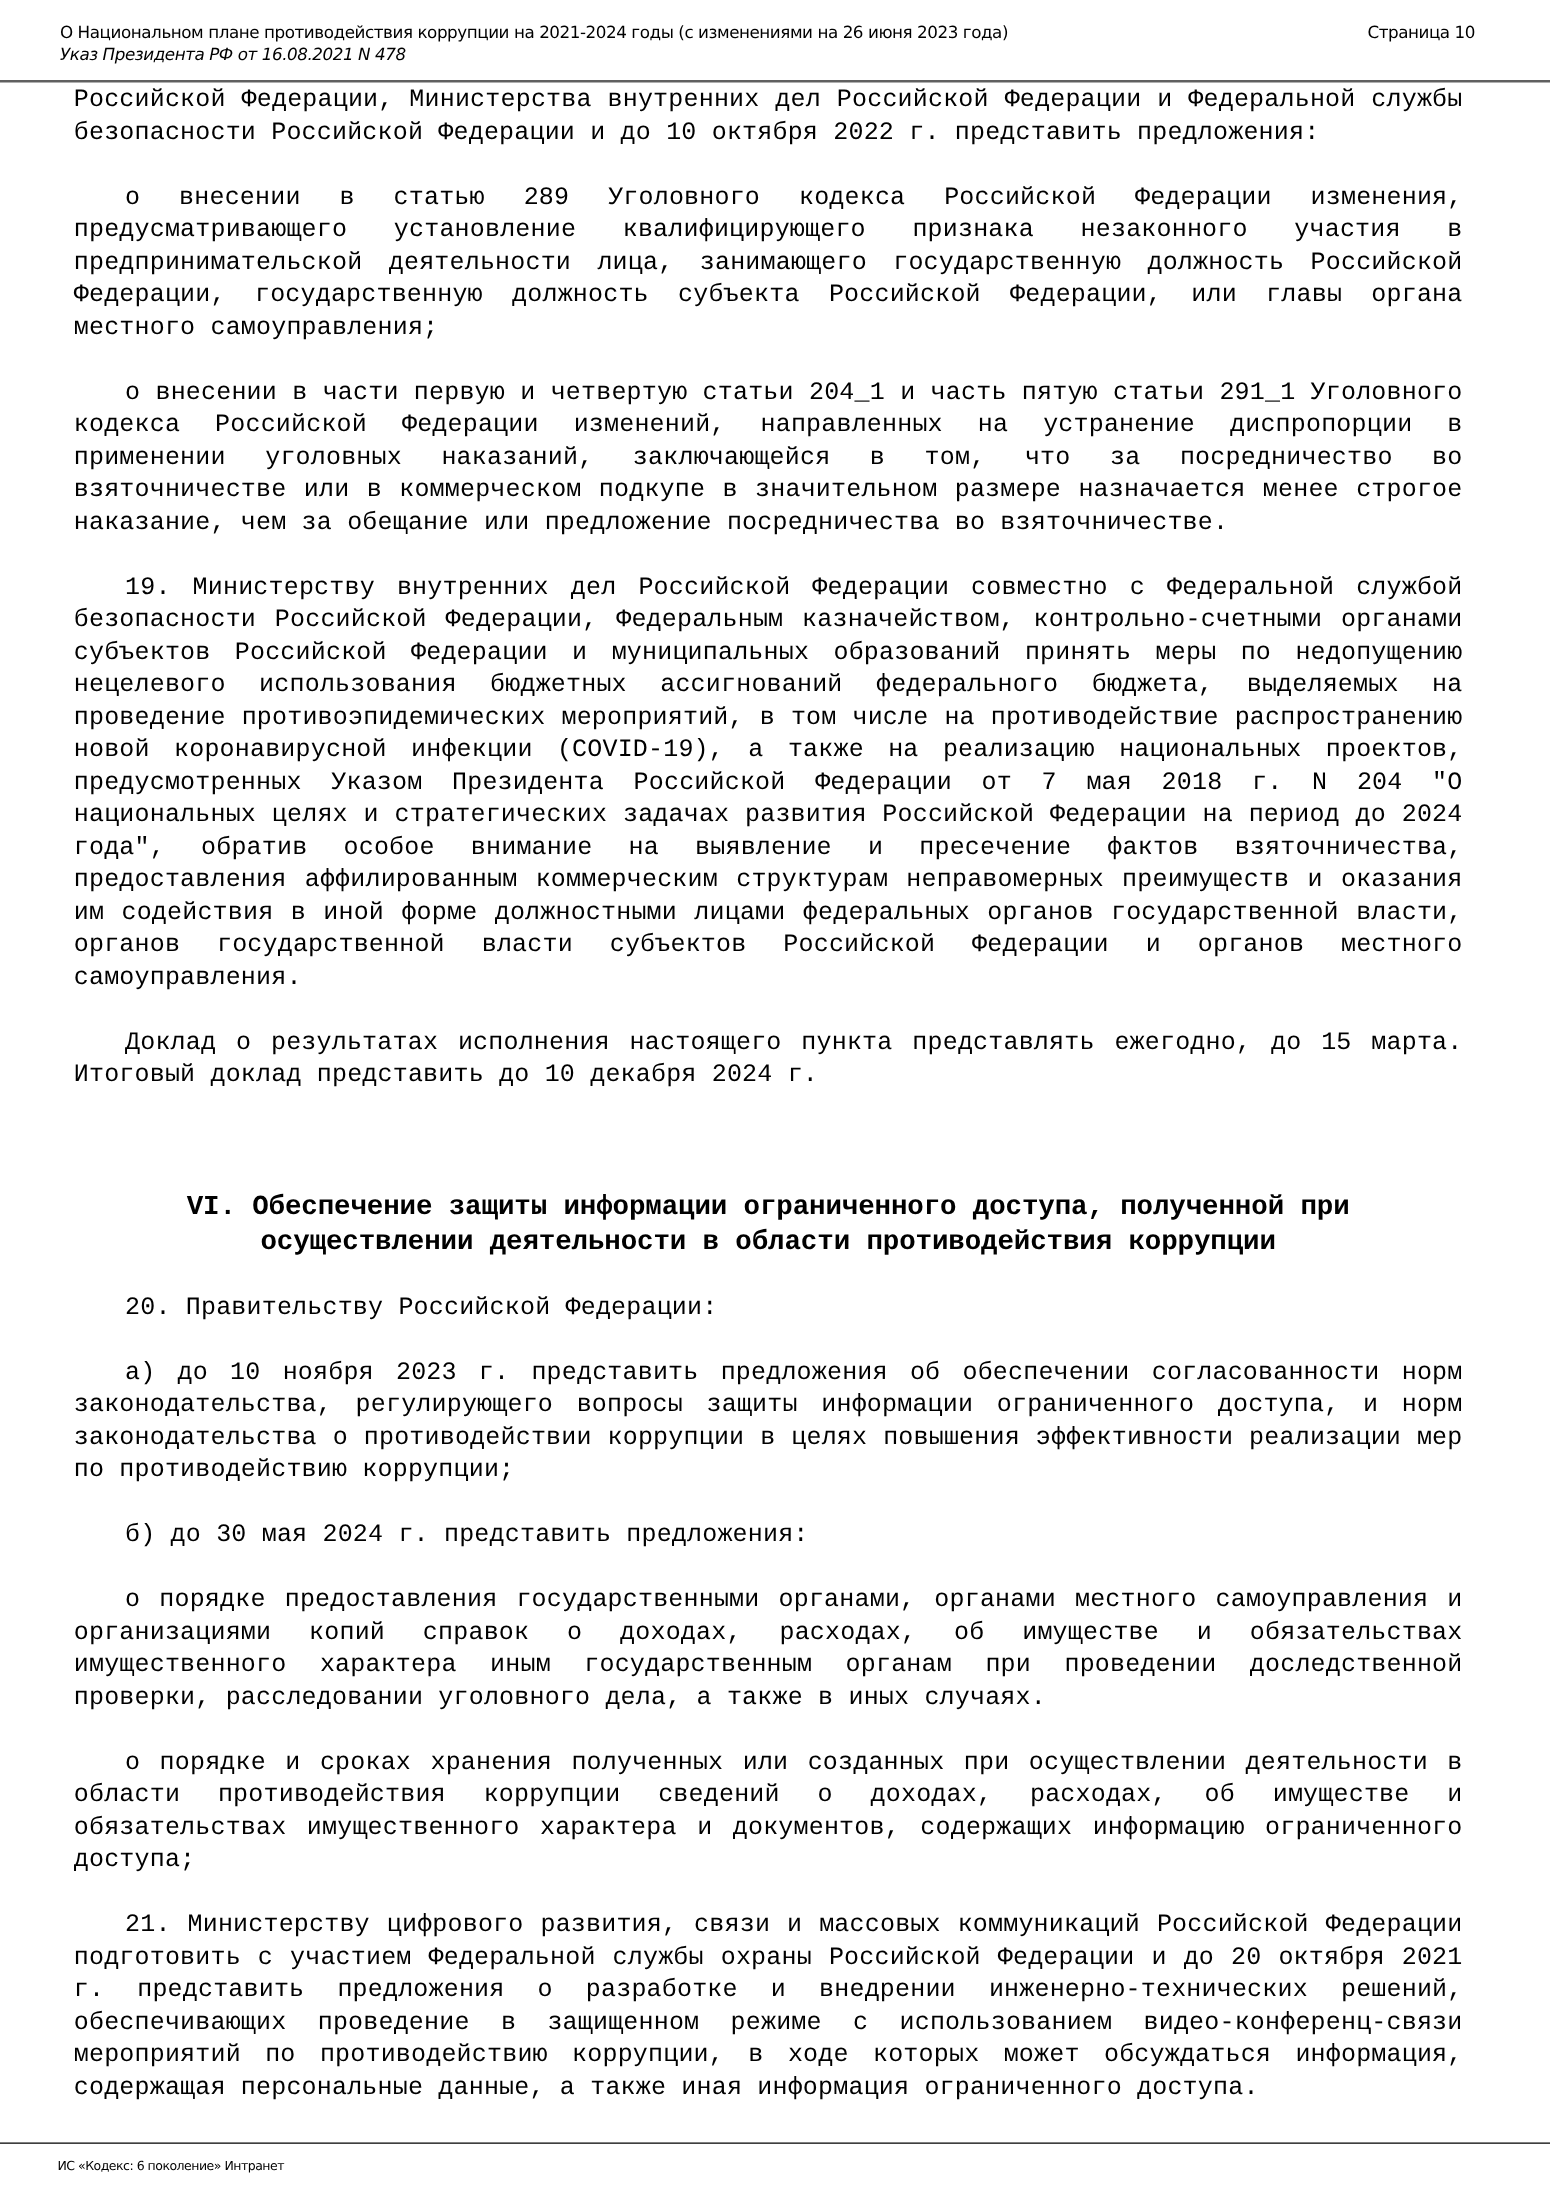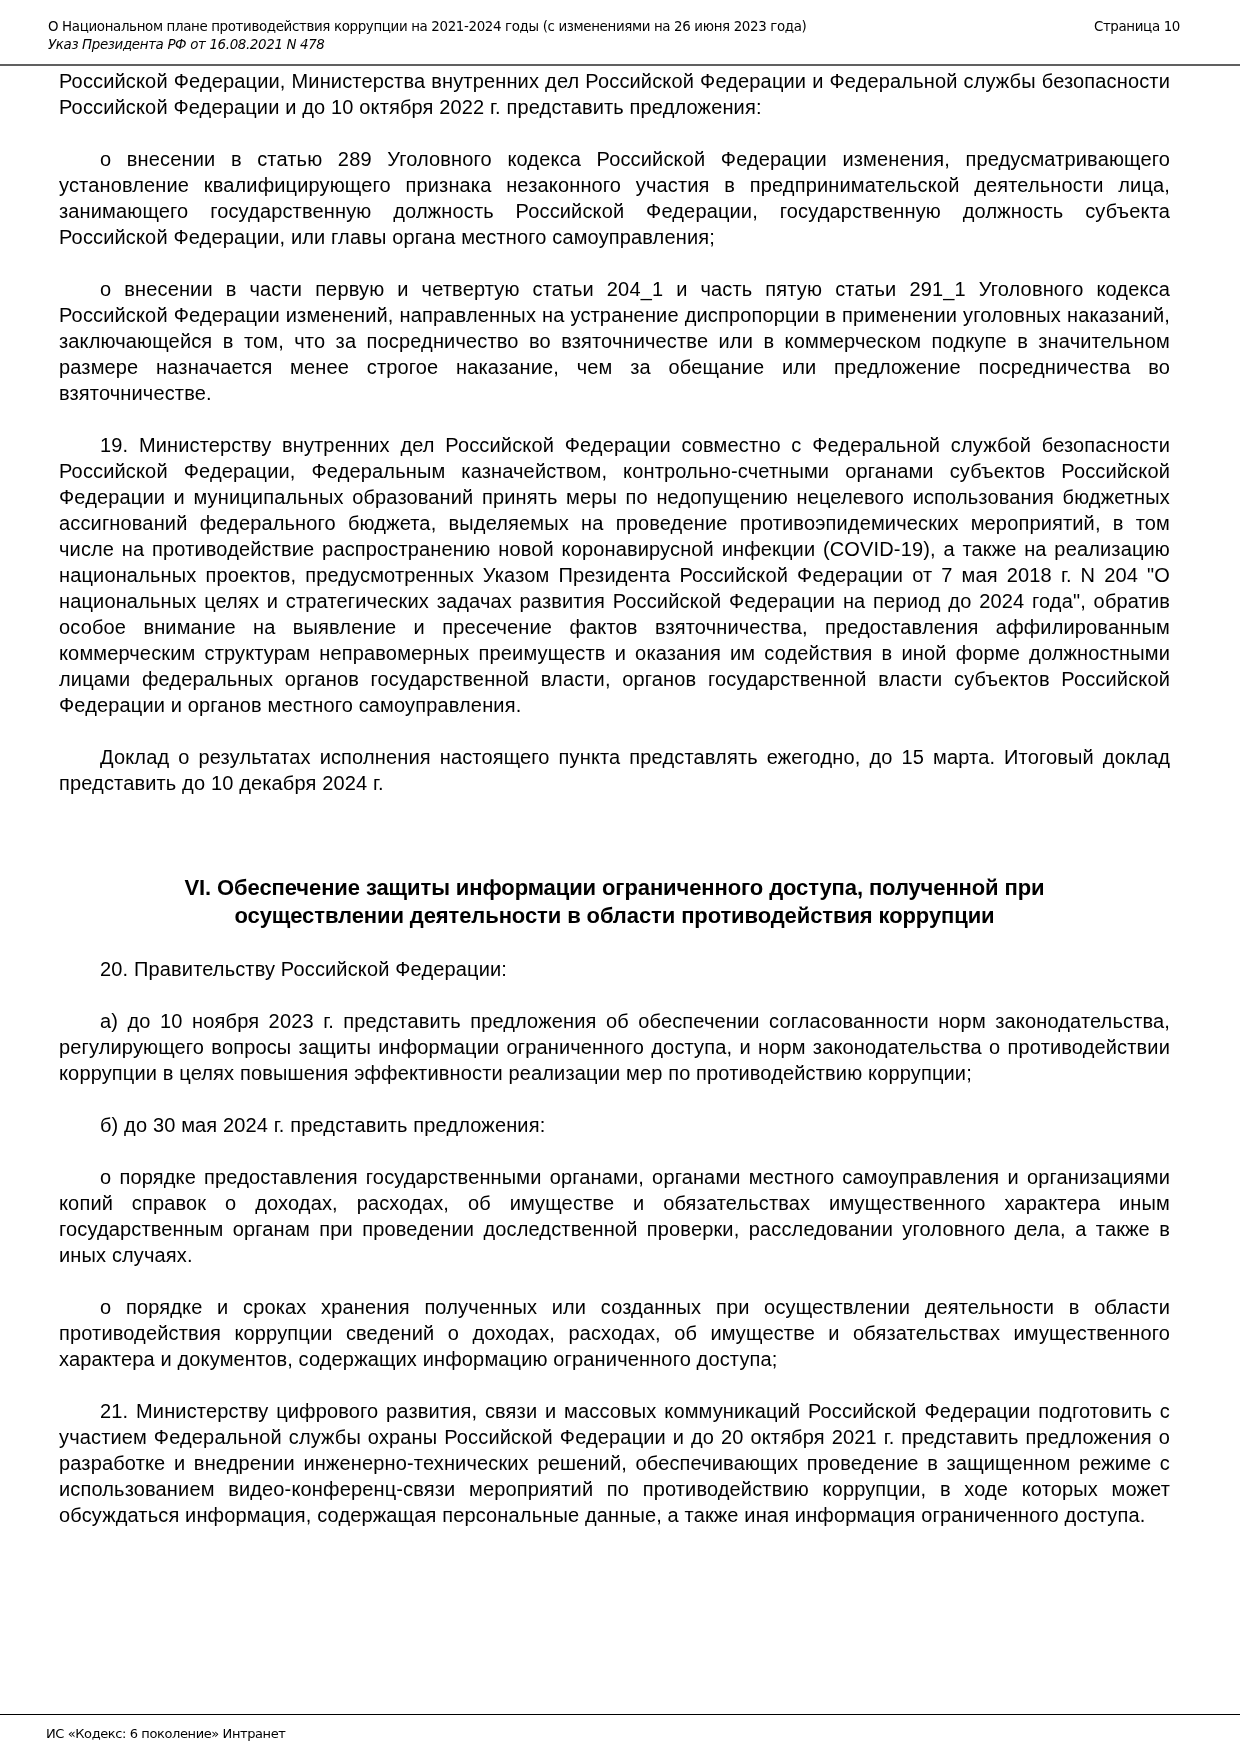--- a/index.html
+++ b/index.html
@@ -15,40 +15,40 @@
   }
   .page-header .doc-title { position: absolute; left: 0; top: 0; white-space: nowrap; text-align: right; }
   .page-header .doc-source { position: absolute; left: 0; top: 18px; font-style: italic; white-space: nowrap; }
   .page-header .page-num { position: absolute; right: 12px; top: 0; white-space: nowrap; }
   .header-rule {
     position: absolute; left: 0; right: 0; top: 64px; height: 0;
     border-top: 2px solid #606060;
   }
   .content {
     position: absolute; left: 59px; width: 1111px; top: 68px;
-    font-family: Liberation Sans, sans-serif; font-size: 20px; line-height: 26px;
+    font-family: Liberation Mono, monospace; font-size: 20px; line-height: 26px;
     letter-spacing: 0.15px;
   }
   .content p {
     margin: 0 0 26px 0; text-align: justify; text-indent: 41px;
     hyphens: none;
   }
   .content p.no-indent { text-indent: 0; }
   .section-heading {
     margin: 78px 0 26px 0; text-align: center;
     font-weight: bold; font-size: 22px; line-height: 28px;
     padding: 0 70px; letter-spacing: -0.1px;
   }
   .footer-rule {
     position: absolute; left: 0; right: 0; top: 1714px; height: 0;
     border-top: 1.5px solid #000;
   }
   .page-footer {
     position: absolute; left: 46px; top: 1725px;
-    font-family: "DejaVu Sans", sans-serif; font-size: 13px; line-height: 18px;
+    font-family: "DejaVu Sans", sans-serif; font-size: 10px; line-height: 18px;
     letter-spacing: -0.4px; white-space: nowrap;
   }
 </style>
 </head>
 <body>
 
 <div class="page-header">
   <div class="doc-title">О Национальном плане противодействия коррупции на 2021-2024 годы (с изменениями на 26 июня 2023 года)</div>
   <div class="doc-source">Указ Президента РФ от 16.08.2021 N 478</div>
   <div class="page-num">Страница 10</div>

